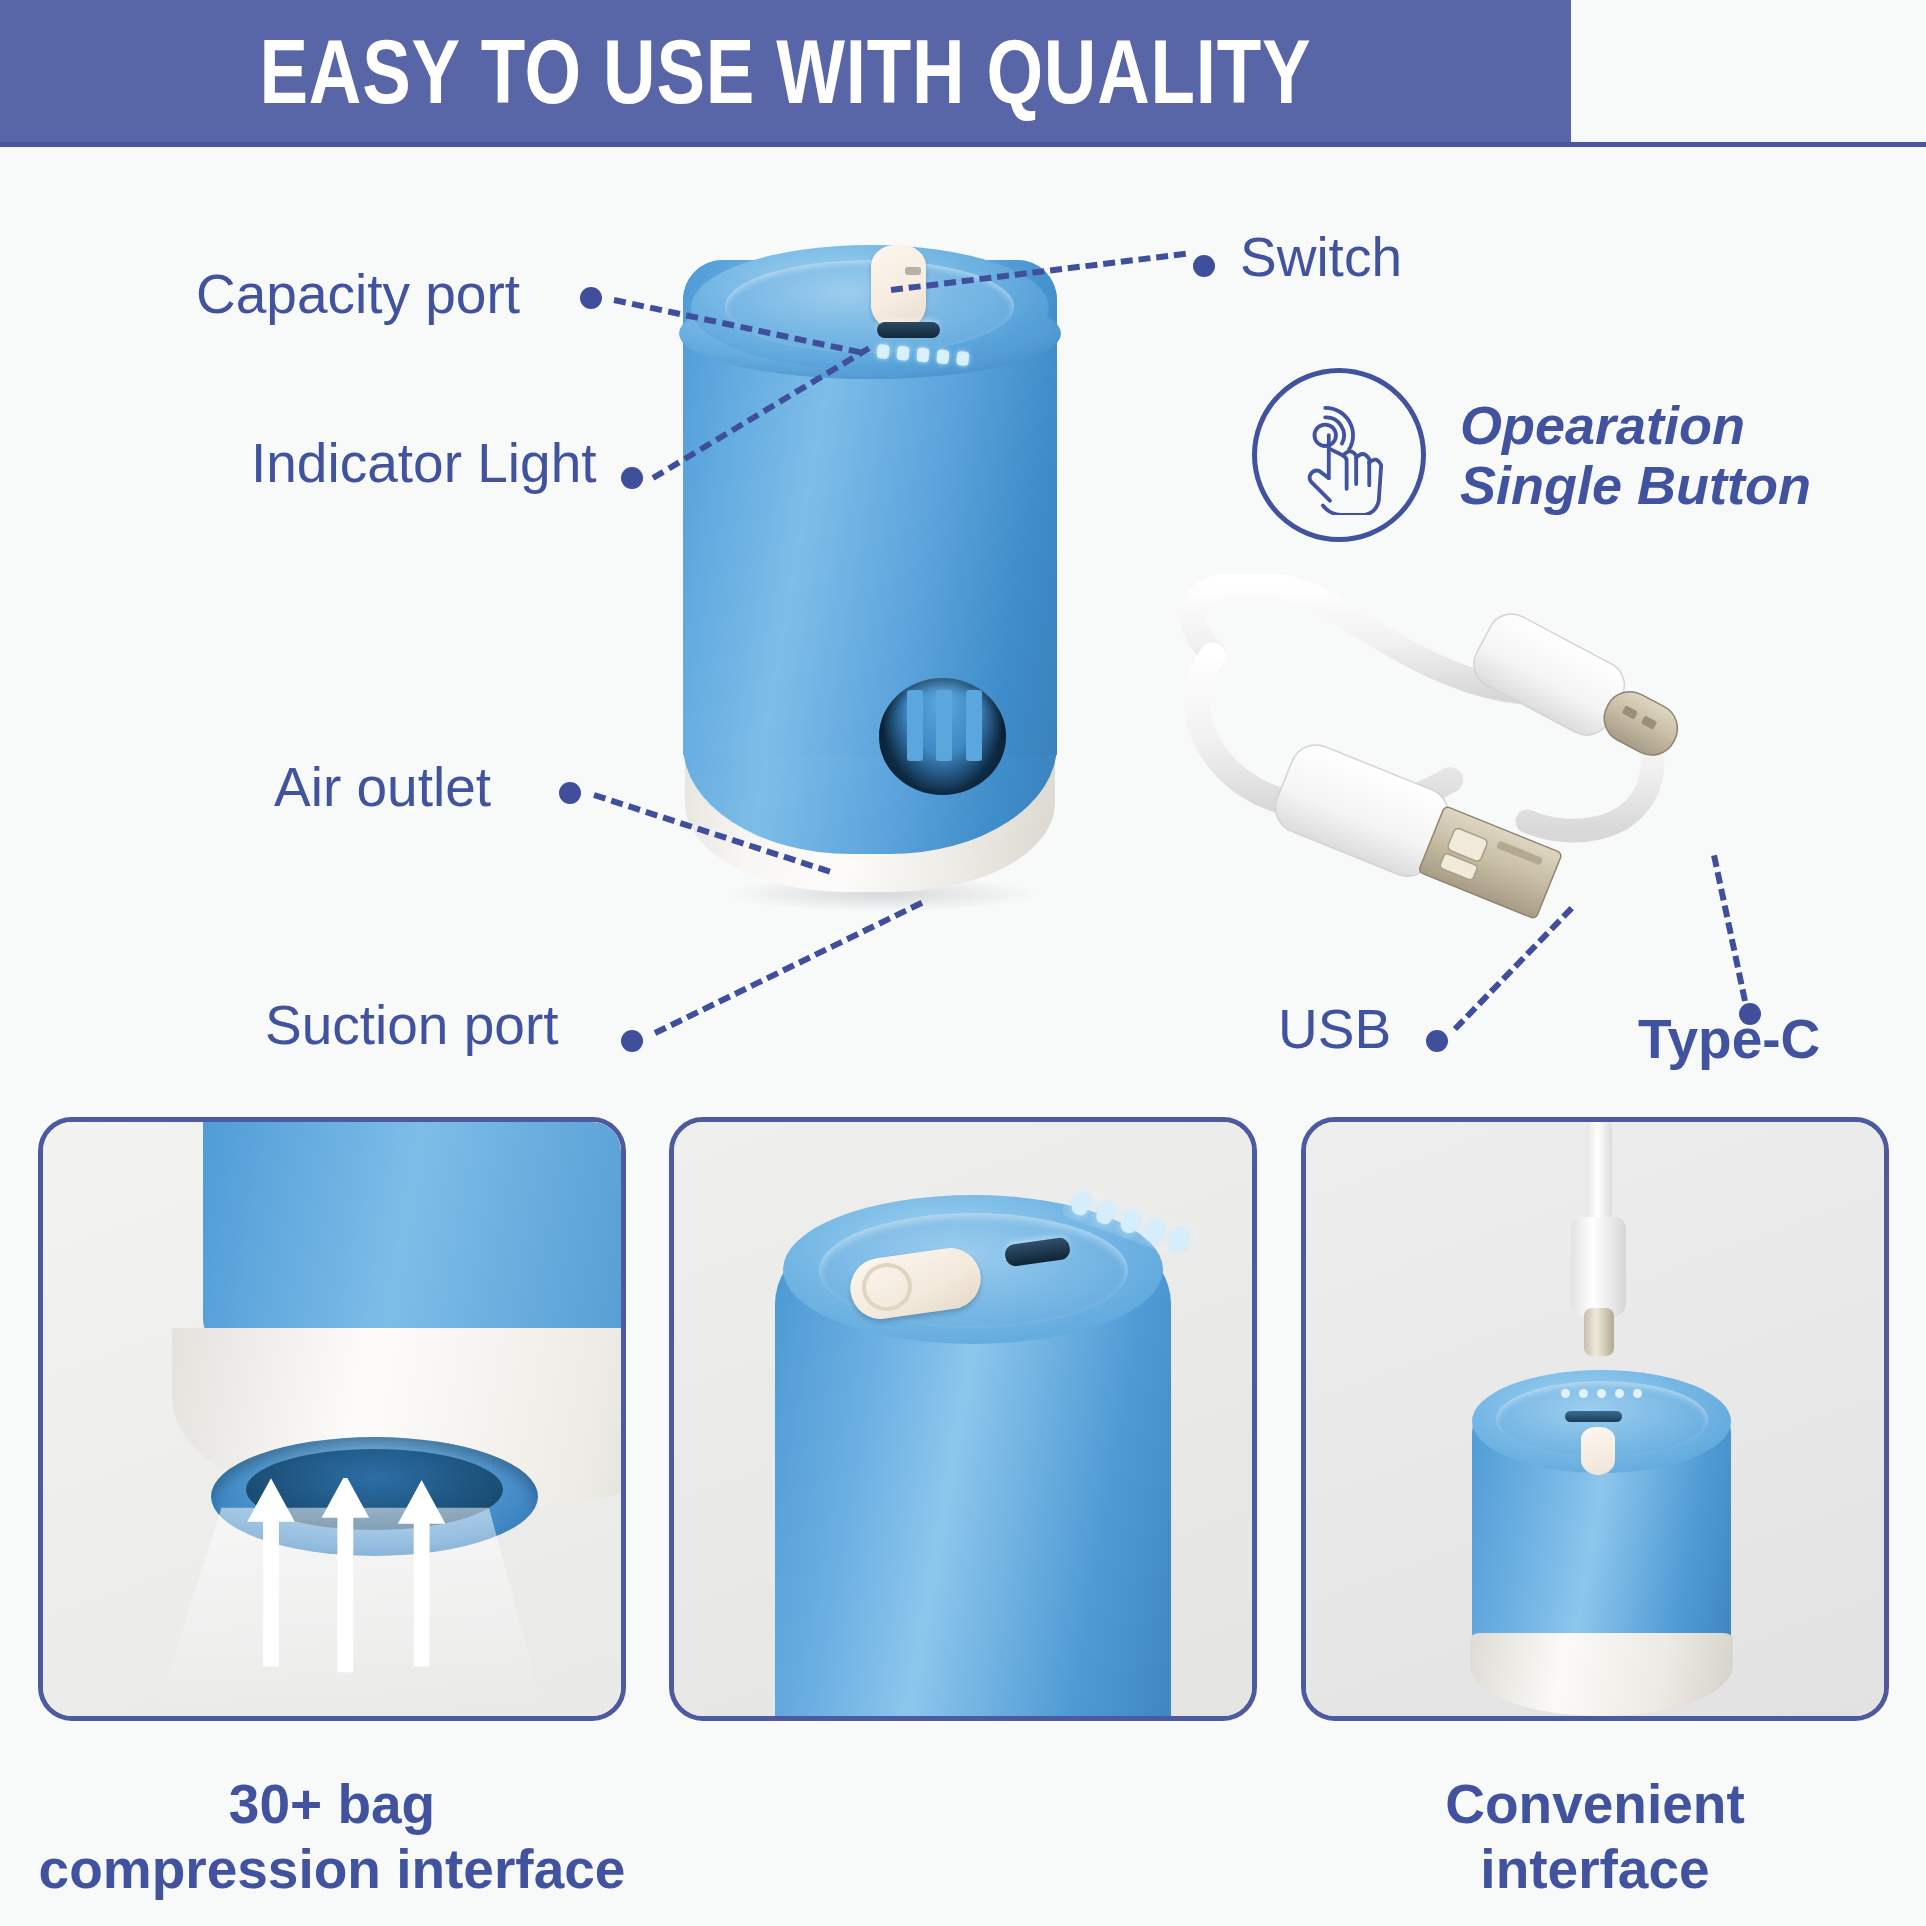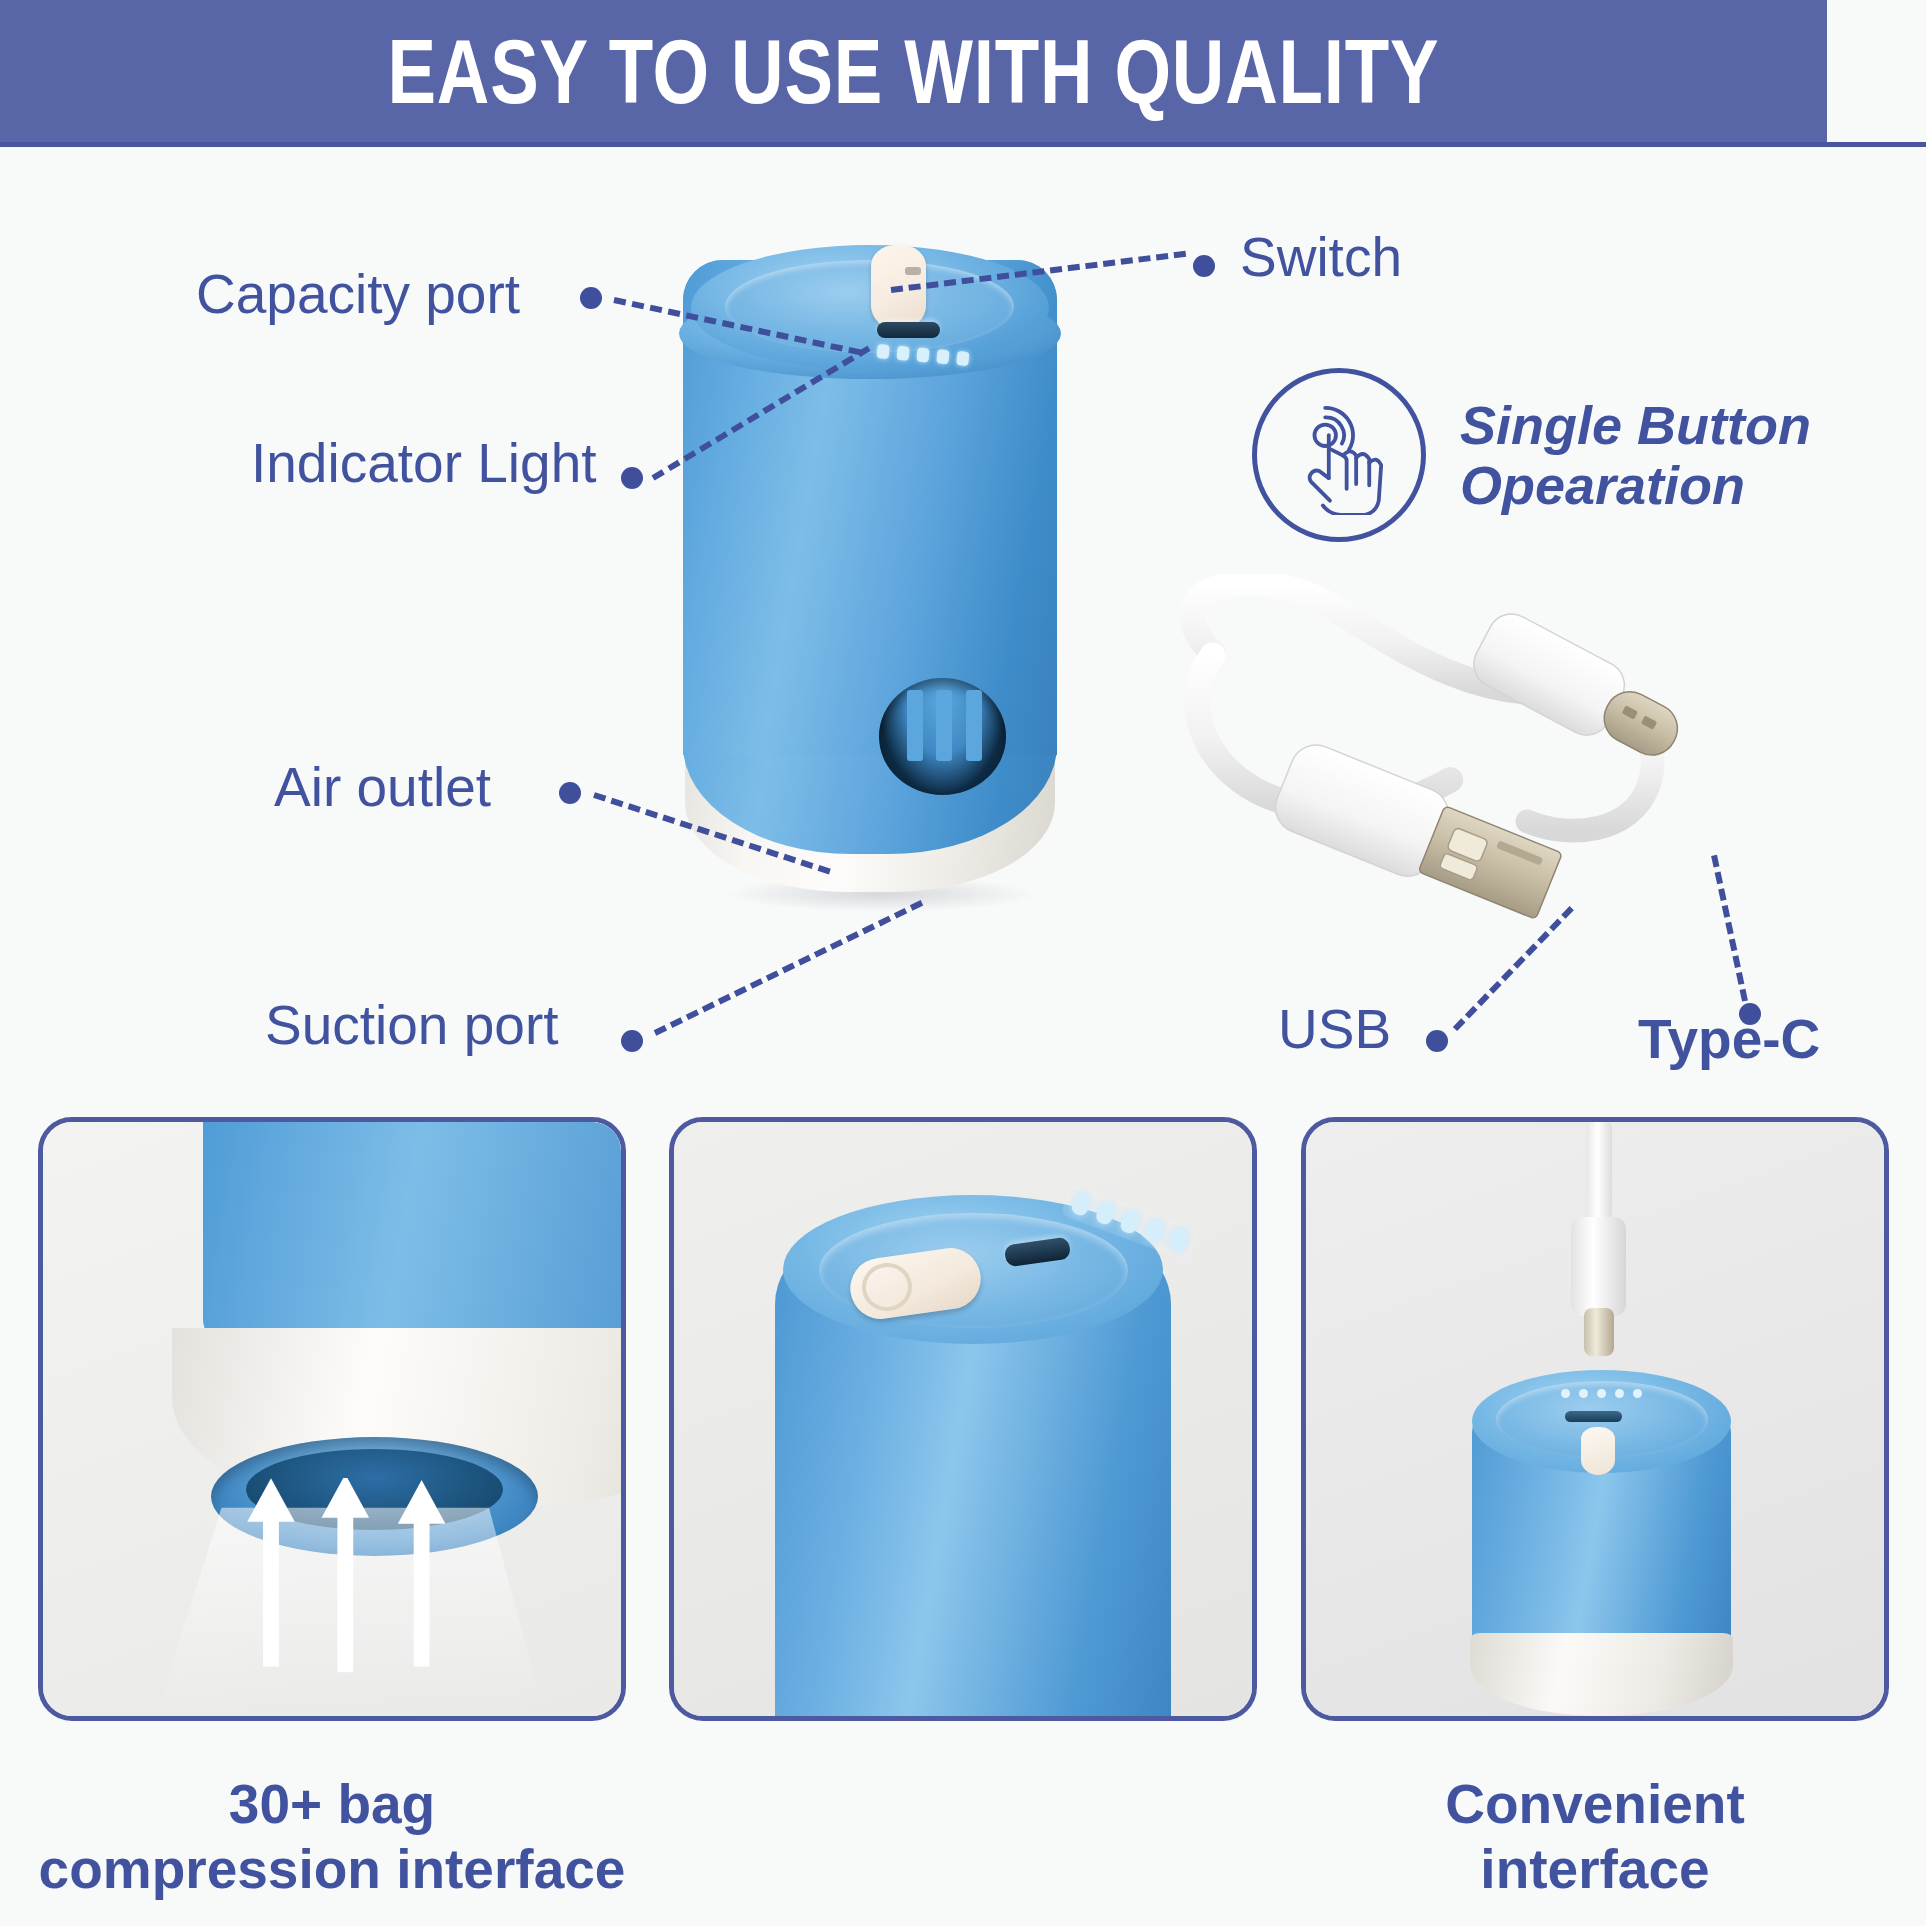--- a/index.html
+++ b/index.html
@@ -6,21 +6,21 @@
   body{
     width:1927px;height:1927px;
     background:#f8f9f9;
     font-family:"Liberation Sans", sans-serif;
     overflow:hidden;position:relative;
   }
   .stage{position:absolute;inset:0;}
 
   
   .header{
-    position:absolute;left:0;top:0;width:1827px;height:142px;
+    position:absolute;left:0;top:0;width:1571px;height:142px;
     background:#5866a8;
     display:flex;align-items:center;justify-content:center;
   }
   .header-underline{
     position:absolute;left:0;top:142px;width:1927px;height:5px;
     background:#4a55a0;
   }
   .header-title{
     color:#ffffff;font-weight:bold;font-size:91px;letter-spacing:1px;
     transform:scaleX(0.80);transform-origin:center;white-space:nowrap;
@@ -196,22 +196,22 @@
         <path d="M38 10 A23 23 0 0 1 58 45"></path>
         <path d="M41 33 v36"></path>
         <path d="M41 69 l-8 -6 a6 6 0 0 0 -7 9 l16 16"></path>
         <path d="M41 44 l12 6 a6 6 0 0 1 3 6 l0 22"></path>
         <path d="M53 50 q6 -7 11 0 l0 24"></path>
         <path d="M64 52 q6 -7 11 1 l0 22"></path>
         <path d="M75 56 q6 -6 10 2 l-2 30 q-2 10 -12 12 l-20 0 q-10 -1 -15 -8"></path>
       </svg>
     </div>
     <div class="badge-text">
+      <div>Opearation</div>
       <div>Single Button</div>
-      <div>Opearation</div>
     </div>
   </div>
 
   <div class="cable" style="left:1153px;top:574px;width:733px;height:376px;">
     <svg width="733" height="376" viewBox="0 0 740 380">
       <defs>
         <linearGradient id="wire" x1="0" y1="0" x2="0" y2="1">
           <stop offset="0%" stop-color="#ffffff"></stop>
           <stop offset="55%" stop-color="#f1f1f1"></stop>
           <stop offset="100%" stop-color="#d8d8d8"></stop>

